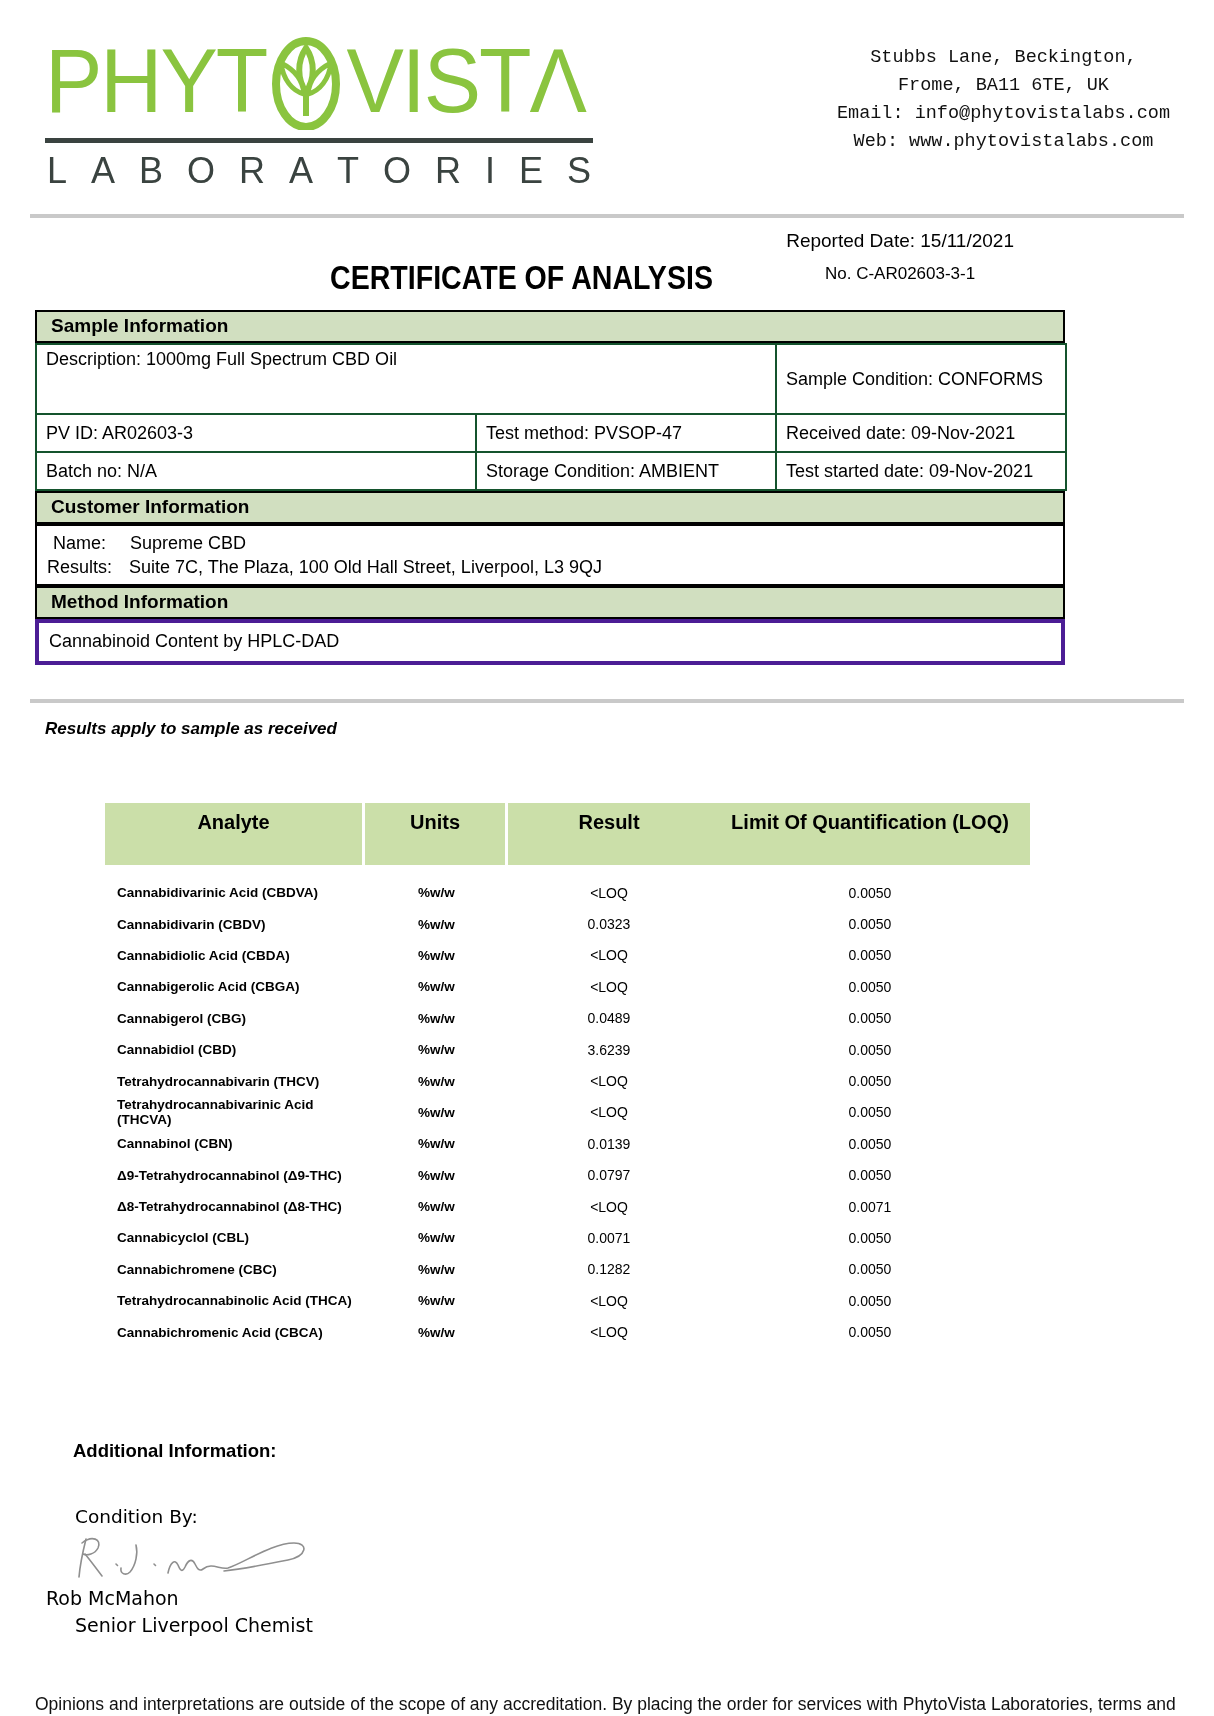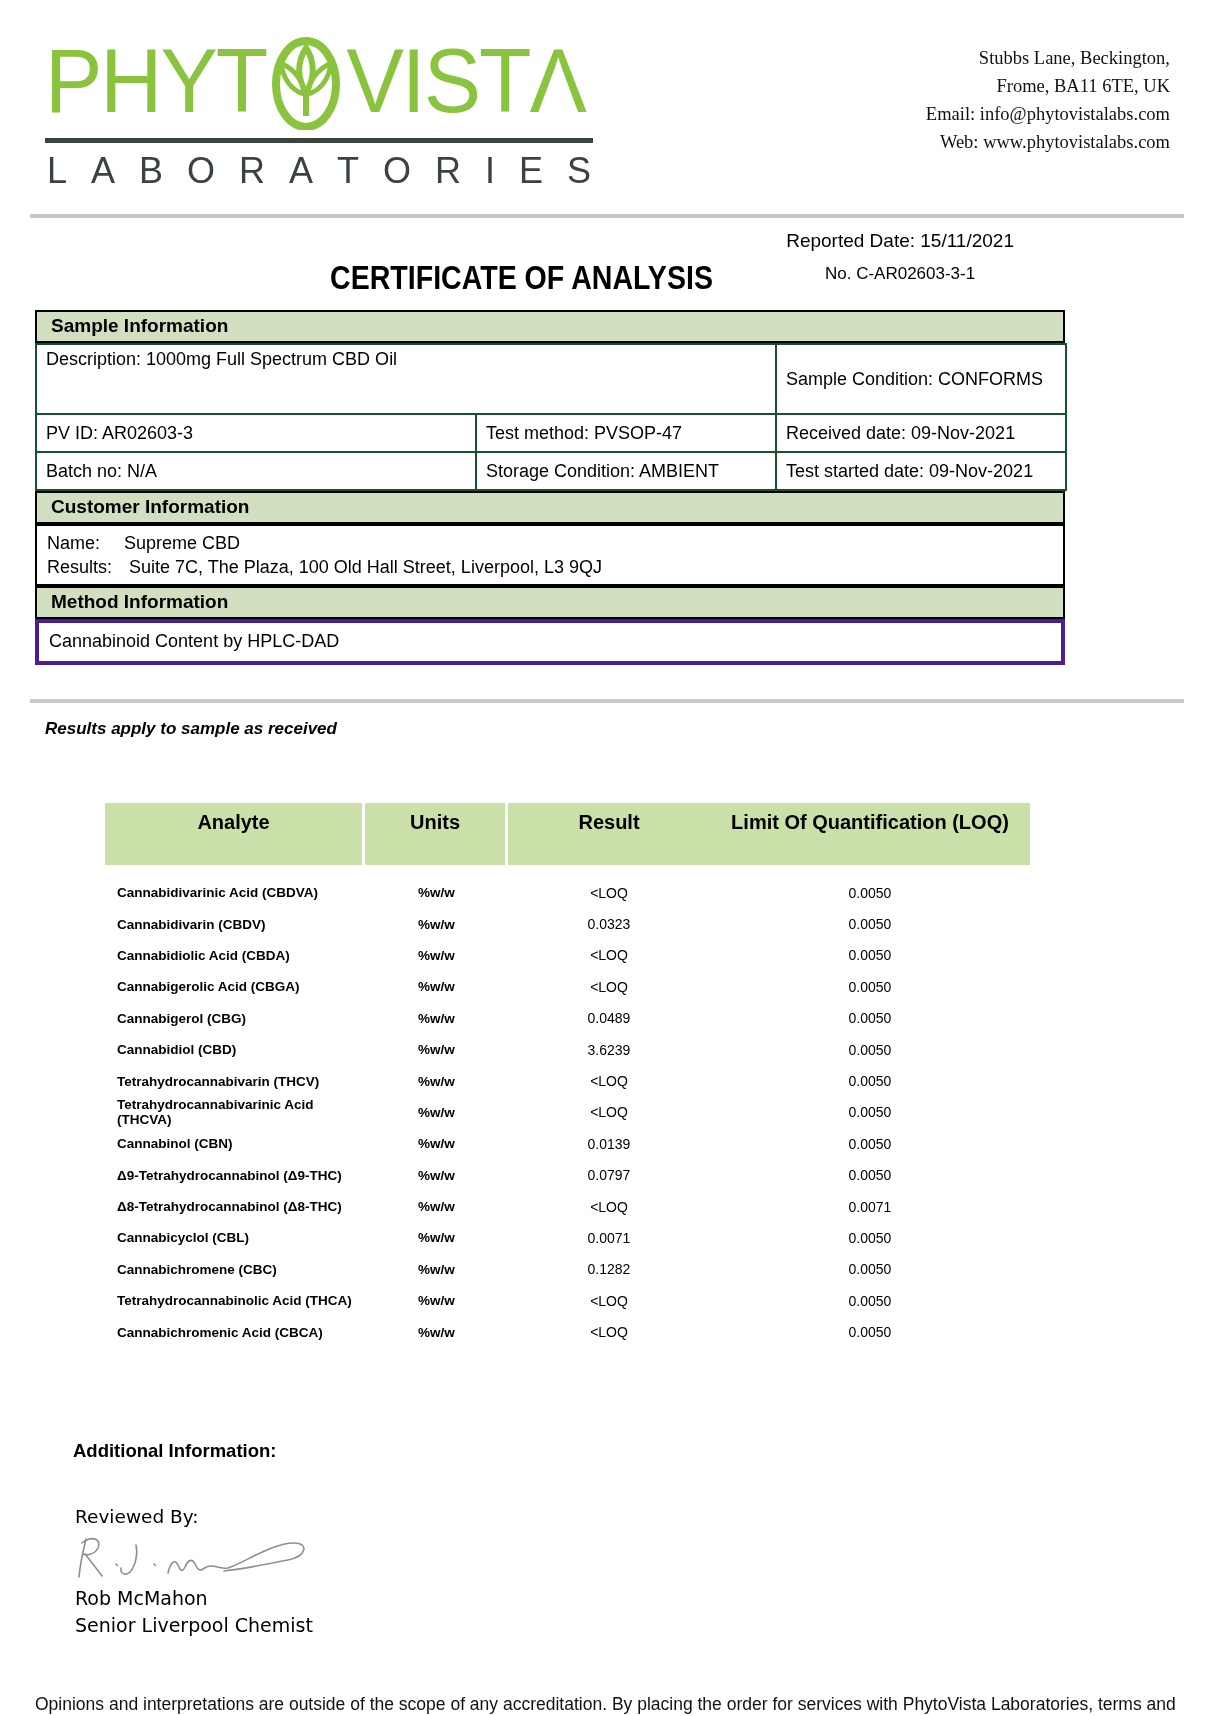--- a/index.html
+++ b/index.html
@@ -7,42 +7,42 @@
   .page { position:relative; width:1214px; height:1716px; background:#fff; overflow:hidden; margin:0 auto; }
 
   
   .header { display:flex; justify-content:space-between; padding:34px 44px 0 45px;gap:24px; }
   .logo-block { width:548px; }
   .wordmark { display:flex; align-items:center; height:96px; }
   .wm-text { font-size:86px; line-height:0.95; letter-spacing:-2px; color:#8ac43f; font-weight:normal; transform:scaleY(1.05); }
   .leaf-svg { margin:0 3px; }
   .logo-rule { border-top:5px solid #3a4340; margin-top:8px; width:548px; }
   .brand-bottom { display:flex; justify-content:space-between; font-size:36px; color:#3a4340; margin-top:7px; padding:0 2px; }
-  .address { text-align:right; font-family:Liberation Serif, serif; font-size:18.5px; line-height:1.52; padding-top:10px; color:#111; }
+  .address { text-align:center; font-family:Liberation Mono, monospace; font-size:18.5px; line-height:1.52; padding-top:10px; color:#111; }
 
   .rule-gray { height:4px; background:#c9c9c9; margin:22px 30px 0 30px; }
 
   
   .title-row { position:relative; height:92px; }
   .coa-title { position:absolute; left:330px; top:40px; font-size:34px; font-weight:bold; letter-spacing:0; transform:scaleX(0.84); transform-origin:left center; white-space:nowrap; }
   .report-meta { position:absolute; right:200px; top:12px; text-align:center; }
   .reported-date { font-size:19px; }
   .report-no { font-size:17px; margin-top:12px; }
 
   
   .info-wrap { margin-left:35px; width:1030px; }
   .section-bar { box-sizing:border-box; width:1030px; border:2px solid #000; background:#d1dfc0; font-weight:bold; font-size:19px; padding:3px 0 4px 14px; }
   table.sample-table { border-collapse:collapse; table-layout:fixed; width:1030px; }
   table.sample-table td { border:2px solid #14532d; font-size:18px; padding:4px 9px; }
   td.cell-desc { height:60px; vertical-align:top; padding-top:7px; }
   td.cell-cond { vertical-align:middle; }
   tr.small-row td { height:28px; vertical-align:middle; }
 
   .customer-box { box-sizing:border-box; border:2px solid #000; width:1030px; height:62px; position:relative; font-size:18px; }
-  .cust-name { position:absolute; top:7px; left:10px; }
+  .cust-name { position:absolute; top:7px; left:16px; }
   .cust-name .val { margin-left:24px; }
   .cust-address { position:absolute; bottom:6px; left:10px; }
   .cust-address .val { margin-left:17px; }
   .method-box { box-sizing:border-box; border:4px solid #4c1d95; width:1030px; font-size:18px; padding:8px 10px 9px 10px; }
 
   .results-note { margin:16px 0 0 45px; font-size:17px; font-weight:bold; font-style:italic; }
 
   
   .results { margin:64px 0 0 105px; width:925px; }
   .res-header { display:grid; grid-template-columns:260px 143px 202px 320px; background:#cbdfa9; height:62px; box-sizing:border-box; }
@@ -52,21 +52,21 @@
   .res-row { display:grid; grid-template-columns:260px 143px 202px 320px; height:31.4px; align-items:center; }
   .cell-analyte { font-weight:bold; font-size:13.5px; padding-left:12px; }
   .cell-units { font-weight:bold; font-size:13.5px; text-align:center; }
   .cell-result, .cell-loq { font-size:14px; text-align:center; }
 
   .addl-info { margin:92px 0 0 73px; font-weight:bold; font-size:18.5px; }
 
   .review-block { font-family:"DejaVu Sans", sans-serif; }
   .reviewed-by { margin:44px 0 0 75px; font-size:18.5px; }
   .signature { display:block; margin:6px 0 0 72px; }
-  .reviewer-name { margin:2px 0 0 75px; font-size:19px; }
+  .reviewer-name { margin:2px 0 0 46px; font-size:19px; }
   .reviewer-title { margin:5px 0 0 75px; font-size:19px; }
 
   .footer-text { margin:56px 35px 0 35px; width:1150px; font-size:17.5px; line-height:1.45; color:#111; }
 </style>
 </head>
 <body>
 
 <div class="page">
 
   <div class="header">
@@ -271,21 +271,21 @@
       <div class="cell-units">%w/w</div>
       <div class="cell-result">&lt;LOQ</div>
       <div class="cell-loq">0.0050</div>
     </div>
   </div>
   </div>
 
   <div class="addl-info">Additional Information:</div>
 
   <div class="review-block">
-    <div class="reviewed-by">Reviewed By:</div>
+    <div class="reviewed-by">Condition By:</div>
     <svg class="signature" width="240" height="52" viewBox="0 0 240 52">
       <g fill="none" stroke="#8f8f8f" stroke-width="1.6" stroke-linecap="round">
         <path d="M14 6 C11 18 8 32 7 44"></path>
         <path d="M10 10 C20 2 30 6 26 15 C23 21 15 23 11 21"></path>
         <path d="M13 21 C18 27 24 35 30 43"></path>
         <path d="M44 31 L45.5 32.5"></path>
         <path d="M64 12 C66 20 64 32 58 39 C54 43 48 41 49 35"></path>
         <path d="M82 31 L83.5 32.5"></path>
         <path d="M96 40 C98 30 103 25 106 32 C108 37 110 40 113 34 C116 27 120 25 123 31 C125 35 127 39 131 36 C140 29 148 37 156 35 C172 30 200 10 222 10 C237 10 235 23 216 27 C196 31 170 36 152 38"></path>
       </g>

